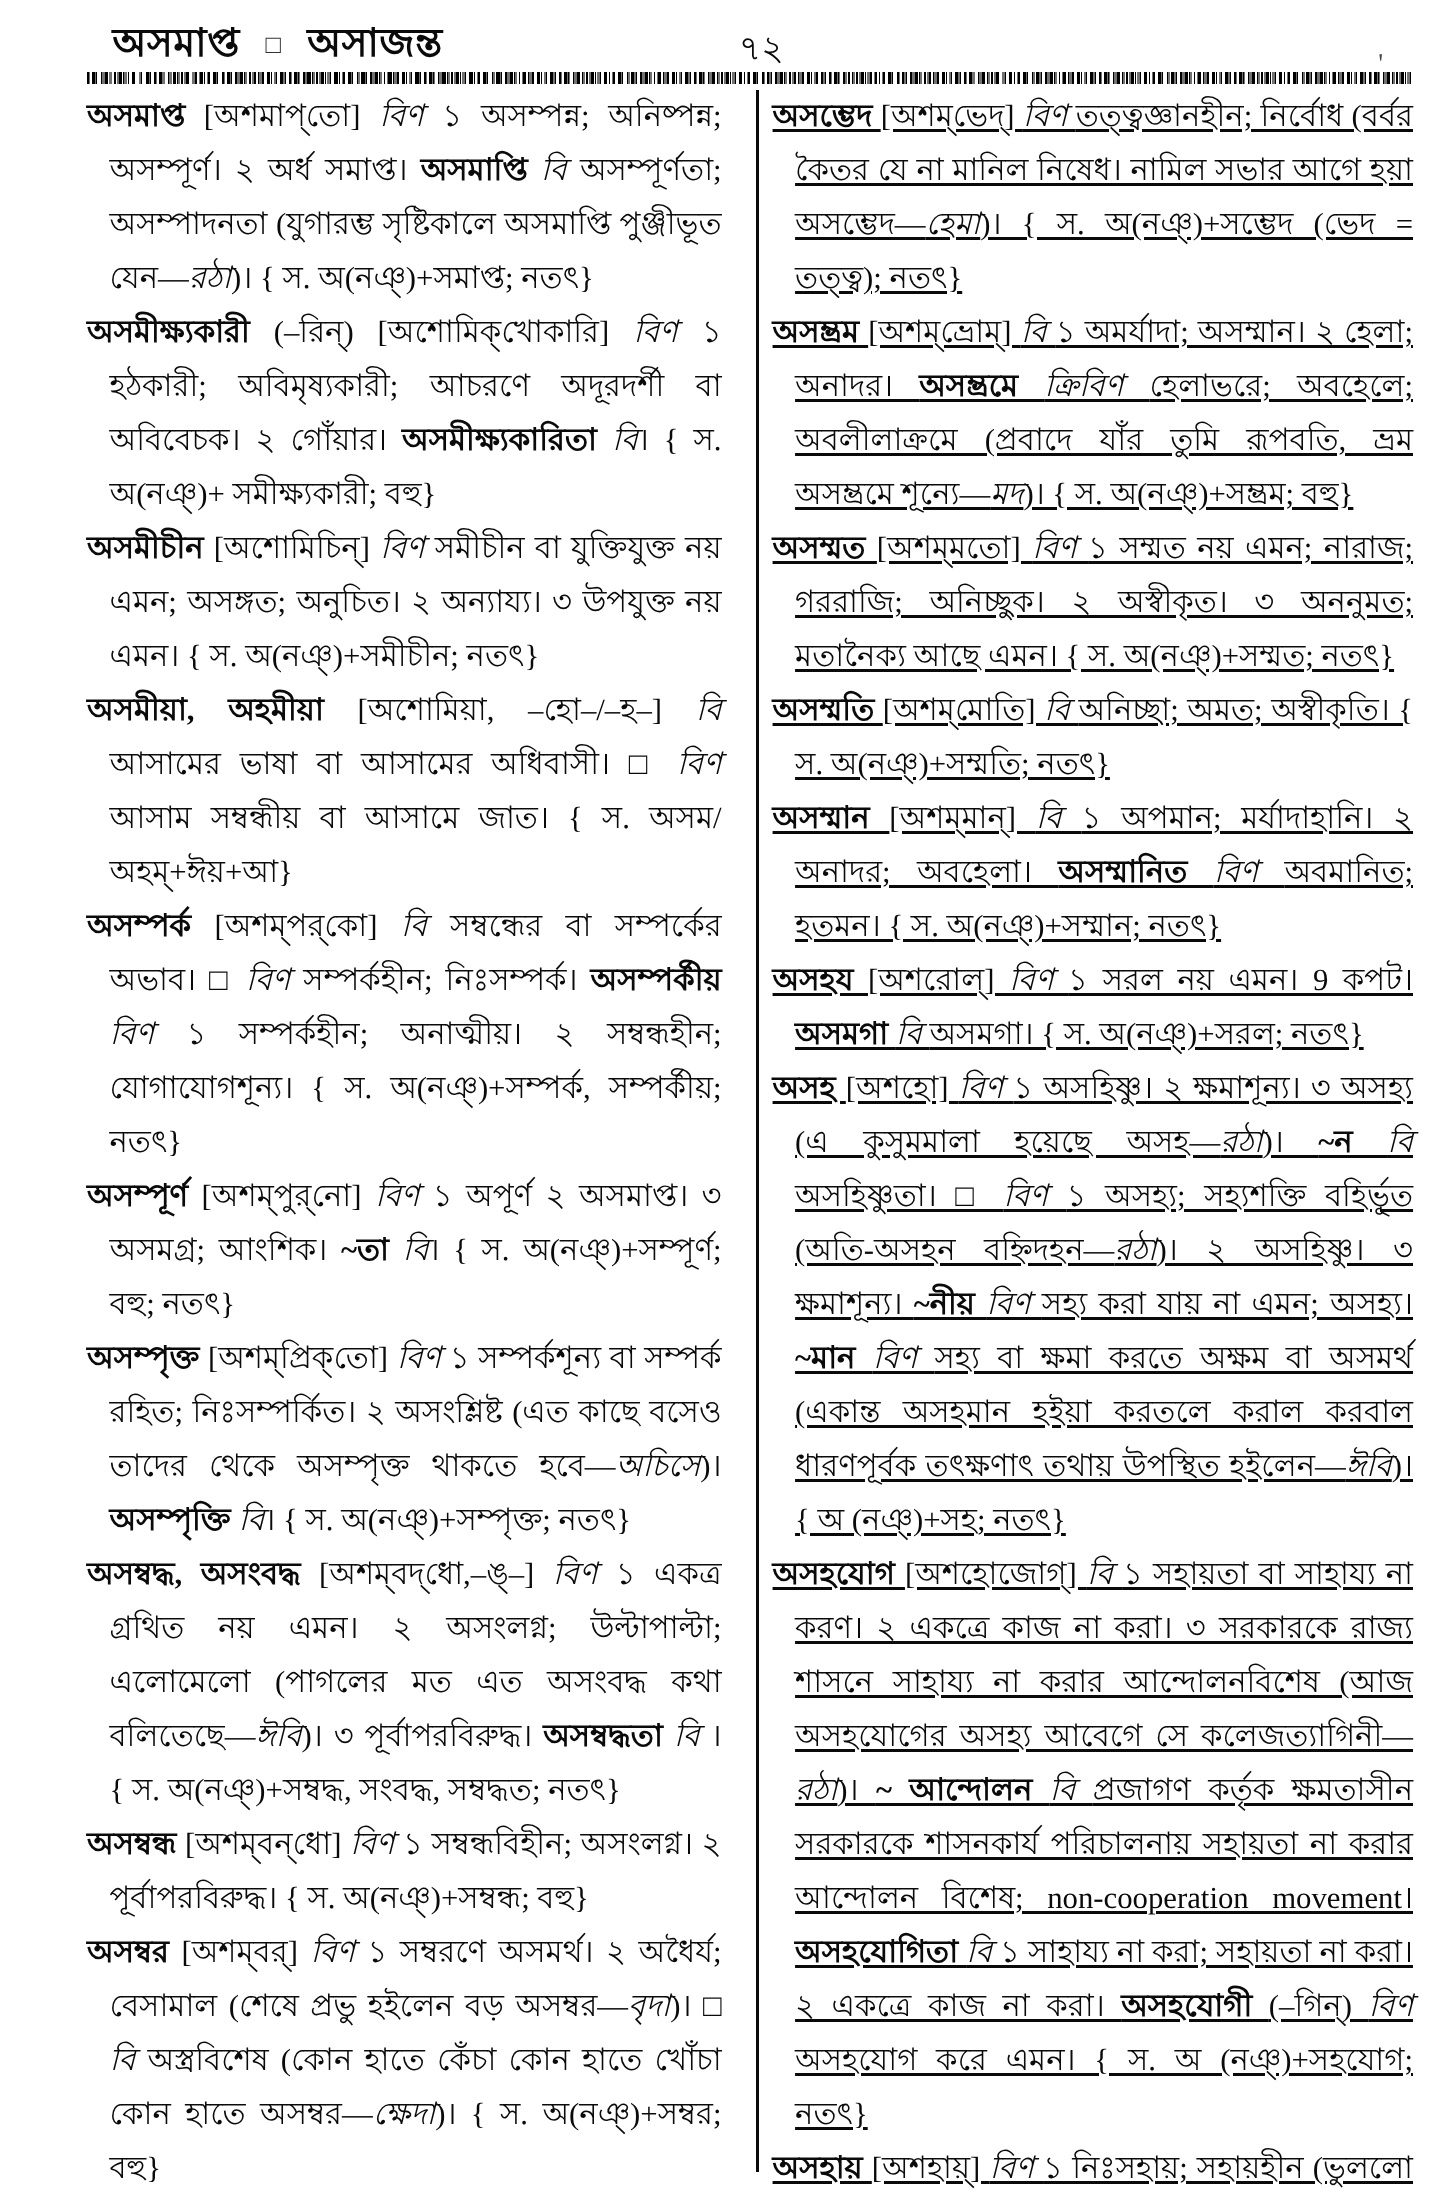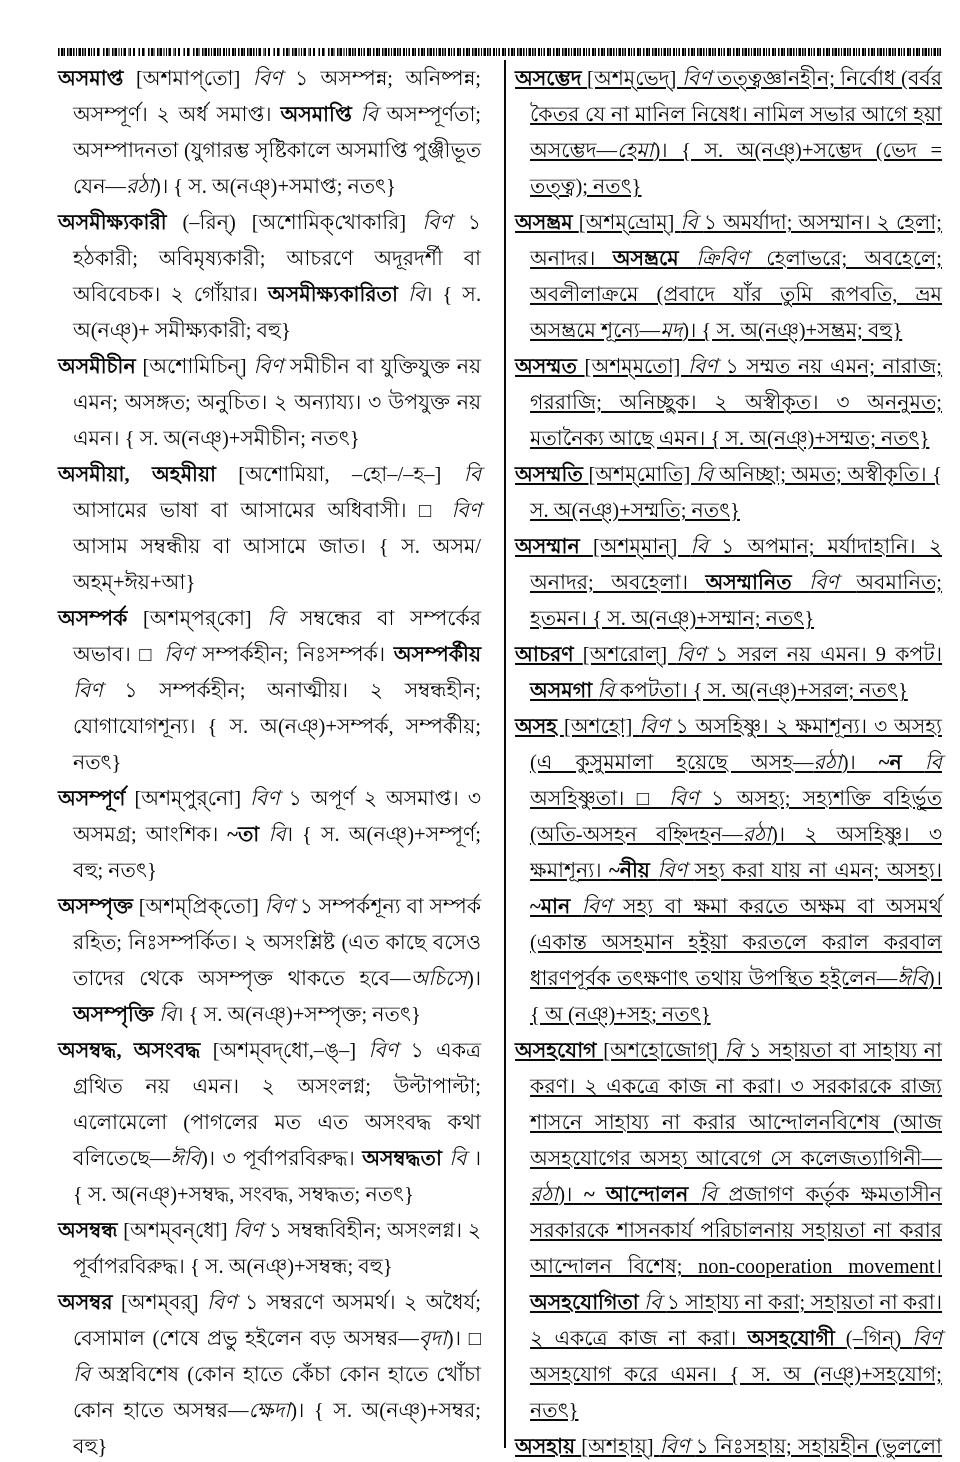--- a/index.html
+++ b/index.html
@@ -63,20 +63,29 @@
   }
   .run-b{font-weight:bold;}
   .run-i{font-style:italic;}
   .run-n{font-weight:normal;font-style:normal;}
 </style>
 </head>
 <body>
 
 <div class="page">
 
+  <div class="page-header">
+    <div class="guide">
+      <span>অসমাপ্ত</span>
+      <span class="sep">□</span>
+      <span>অসাজন্ত</span>
+    </div>
+    <div class="pagenum">৭২</div>
+    <div class="corner-mark">'</div>
+  </div>
 
   <div class="scan-rule"></div>
 
   <div class="columns">
     <div class="col col-left">
         <p class="entry"><span class="run-b">অসমাপ্ত </span><span class="run-n">[অশমাপ্‌তো] </span><span class="run-i">বিণ </span><span class="run-n">১ অসম্পন্ন; অনিষ্পন্ন; অসম্পূর্ণ। ২ অর্ধ সমাপ্ত। </span><span class="run-b">অসমাপ্তি </span><span class="run-i">বি </span><span class="run-n">অসম্পূর্ণতা; অসম্পাদনতা (যুগারম্ভ সৃষ্টিকালে অসমাপ্তি পুঞ্জীভূত যেন—</span><span class="run-i">রঠা</span><span class="run-n">)। { স. অ(নঞ্)+সমাপ্ত; নতৎ}</span></p>
         <p class="entry"><span class="run-b">অসমীক্ষ্যকারী </span><span class="run-n">(–রিন্) [অশোমিক্‌খোকারি] </span><span class="run-i">বিণ </span><span class="run-n">১ হঠকারী; অবিমৃষ্যকারী; আচরণে অদূরদর্শী বা অবিবেচক। ২ গোঁয়ার। </span><span class="run-b">অসমীক্ষ্যকারিতা </span><span class="run-i">বি</span><span class="run-n">। { স. অ(নঞ্)+ সমীক্ষ্যকারী; বহু}</span></p>
         <p class="entry"><span class="run-b">অসমীচীন </span><span class="run-n">[অশোমিচিন্] </span><span class="run-i">বিণ </span><span class="run-n">সমীচীন বা যুক্তিযুক্ত নয় এমন; অসঙ্গত; অনুচিত। ২ অন্যায্য। ৩ উপযুক্ত নয় এমন। { স. অ(নঞ্)+সমীচীন; নতৎ}</span></p>
         <p class="entry"><span class="run-b">অসমীয়া, অহমীয়া </span><span class="run-n">[অশোমিয়া, –হো–/–হ–] </span><span class="run-i">বি </span><span class="run-n">আসামের ভাষা বা আসামের অধিবাসী। □ </span><span class="run-i">বিণ </span><span class="run-n">আসাম সম্বন্ধীয় বা আসামে জাত। { স. অসম/অহম্+ঈয়+আ}</span></p>
         <p class="entry"><span class="run-b">অসম্পর্ক </span><span class="run-n">[অশম্‌পর্‌কো] </span><span class="run-i">বি </span><span class="run-n">সম্বন্ধের বা সম্পর্কের অভাব। □ </span><span class="run-i">বিণ </span><span class="run-n">সম্পর্কহীন; নিঃসম্পর্ক। </span><span class="run-b">অসম্পর্কীয় </span><span class="run-i">বিণ </span><span class="run-n">১ সম্পর্কহীন; অনাত্মীয়। ২ সম্বন্ধহীন; যোগাযোগশূন্য। { স. অ(নঞ্)+সম্পর্ক, সম্পর্কীয়; নতৎ}</span></p>
@@ -86,20 +95,20 @@
         <p class="entry"><span class="run-b">অসম্বন্ধ </span><span class="run-n">[অশম্‌বন্‌ধো] </span><span class="run-i">বিণ </span><span class="run-n">১ সম্বন্ধবিহীন; অসংলগ্ন। ২ পূর্বাপরবিরুদ্ধ। { স. অ(নঞ্)+সম্বন্ধ; বহু}</span></p>
         <p class="entry"><span class="run-b">অসম্বর </span><span class="run-n">[অশম্‌বর্] </span><span class="run-i">বিণ </span><span class="run-n">১ সম্বরণে অসমর্থ। ২ অধৈর্য; বেসামাল (শেষে প্রভু হইলেন বড় অসম্বর—</span><span class="run-i">বৃদা</span><span class="run-n">)। □ </span><span class="run-i">বি </span><span class="run-n">অস্ত্রবিশেষ (কোন হাতে কেঁচা কোন হাতে খোঁচা কোন হাতে অসম্বর—</span><span class="run-i">ক্ষেদা</span><span class="run-n">)। { স. অ(নঞ্)+সম্বর; বহু}</span></p>
         <p class="entry"><span class="run-b">অসম্বাধ </span><span class="run-n">[অশম্‌বাধ্] </span><span class="run-i">বিণ </span><span class="run-n">১ বাধারহিত; বিঘ্নহীন। ২ সংঘর্ষহীন। { স. অ(নঞ্)+সম্+বাধ&gt;; বহু}</span></p>
       </div>
     <div class="col col-right">
         <p class="entry"><span class="run-b">অসম্ভেদ </span><span class="run-n">[অশম্‌ভেদ্] </span><span class="run-i">বিণ </span><span class="run-n">তত্ত্বজ্ঞানহীন; নির্বোধ (বর্বর কৈতর যে না মানিল নিষেধ। নামিল সভার আগে হয়া অসম্ভেদ—</span><span class="run-i">হেমা</span><span class="run-n">)। { স. অ(নঞ্)+সম্ভেদ (ভেদ = তত্ত্ব); নতৎ}</span></p>
         <p class="entry"><span class="run-b">অসম্ভ্রম </span><span class="run-n">[অশম্‌ভ্রোম্] </span><span class="run-i">বি </span><span class="run-n">১ অমর্যাদা; অসম্মান। ২ হেলা; অনাদর। </span><span class="run-b">অসম্ভ্রমে </span><span class="run-i">ক্রিবিণ </span><span class="run-n">হেলাভরে; অবহেলে; অবলীলাক্রমে (প্রবাদে যাঁর তুমি রূপবতি, ভ্রম অসম্ভ্রমে শূন্যে—</span><span class="run-i">মদ</span><span class="run-n">)। { স. অ(নঞ্)+সম্ভ্রম; বহু}</span></p>
         <p class="entry"><span class="run-b">অসম্মত </span><span class="run-n">[অশম্‌মতো] </span><span class="run-i">বিণ </span><span class="run-n">১ সম্মত নয় এমন; নারাজ; গররাজি; অনিচ্ছুক। ২ অস্বীকৃত। ৩ অননুমত; মতানৈক্য আছে এমন। { স. অ(নঞ্)+সম্মত; নতৎ}</span></p>
         <p class="entry"><span class="run-b">অসম্মতি </span><span class="run-n">[অশম্‌মোতি] </span><span class="run-i">বি </span><span class="run-n">অনিচ্ছা; অমত; অস্বীকৃতি। { স. অ(নঞ্)+সম্মতি; নতৎ}</span></p>
         <p class="entry"><span class="run-b">অসম্মান </span><span class="run-n">[অশম্‌মান্] </span><span class="run-i">বি </span><span class="run-n">১ অপমান; মর্যাদাহানি। ২ অনাদর; অবহেলা। </span><span class="run-b">অসম্মানিত </span><span class="run-i">বিণ </span><span class="run-n">অবমানিত; হতমন। { স. অ(নঞ্)+সম্মান; নতৎ}</span></p>
-        <p class="entry"><span class="run-b">আচরণ </span><span class="run-n">[অশরোল্] </span><span class="run-i">বিণ </span><span class="run-n">১ সরল নয় এমন। 9 কপট। </span><span class="run-b">অসমগা </span><span class="run-i">বি </span><span class="run-n">কপটতা। { স. অ(নঞ্)+সরল; নতৎ}</span></p>
+        <p class="entry"><span class="run-b">অসহয </span><span class="run-n">[অশরোল্] </span><span class="run-i">বিণ </span><span class="run-n">১ সরল নয় এমন। 9 কপট। </span><span class="run-b">অসমগা </span><span class="run-i">বি </span><span class="run-n">অসমগা। { স. অ(নঞ্)+সরল; নতৎ}</span></p>
         <p class="entry"><span class="run-b">অসহ </span><span class="run-n">[অশহো] </span><span class="run-i">বিণ </span><span class="run-n">১ অসহিষ্ণু। ২ ক্ষমাশূন্য। ৩ অসহ্য (এ কুসুমমালা হয়েছে অসহ—</span><span class="run-i">রঠা</span><span class="run-n">)। </span><span class="run-b">~ন </span><span class="run-i">বি </span><span class="run-n">অসহিষ্ণুতা। □ </span><span class="run-i">বিণ </span><span class="run-n">১ অসহ্য; সহ্যশক্তি বহির্ভূত (অতি-অসহন বহ্নিদহন—</span><span class="run-i">রঠা</span><span class="run-n">)। ২ অসহিষ্ণু। ৩ ক্ষমাশূন্য। </span><span class="run-b">~নীয় </span><span class="run-i">বিণ </span><span class="run-n">সহ্য করা যায় না এমন; অসহ্য। </span><span class="run-b">~মান </span><span class="run-i">বিণ </span><span class="run-n">সহ্য বা ক্ষমা করতে অক্ষম বা অসমর্থ (একান্ত অসহমান হইয়া করতলে করাল করবাল ধারণপূর্বক তৎক্ষণাৎ তথায় উপস্থিত হইলেন—</span><span class="run-i">ঈবি</span><span class="run-n">)। { অ (নঞ্)+সহ; নতৎ}</span></p>
         <p class="entry"><span class="run-b">অসহযোগ </span><span class="run-n">[অশহোজোগ্] </span><span class="run-i">বি </span><span class="run-n">১ সহায়তা বা সাহায্য না করণ। ২ একত্রে কাজ না করা। ৩ সরকারকে রাজ্য শাসনে সাহায্য না করার আন্দোলনবিশেষ (আজ অসহযোগের অসহ্য আবেগে সে কলেজত্যাগিনী—</span><span class="run-i">রঠা</span><span class="run-n">)। </span><span class="run-b">~ আন্দোলন </span><span class="run-i">বি </span><span class="run-n">প্রজাগণ কর্তৃক ক্ষমতাসীন সরকারকে শাসনকার্য পরিচালনায় সহায়তা না করার আন্দোলন বিশেষ; non-cooperation movement। </span><span class="run-b">অসহযোগিতা </span><span class="run-i">বি </span><span class="run-n">১ সাহায্য না করা; সহায়তা না করা। ২ একত্রে কাজ না করা। </span><span class="run-b">অসহযোগী </span><span class="run-n">(–গিন্) </span><span class="run-i">বিণ </span><span class="run-n">অসহযোগ করে এমন। { স. অ (নঞ্)+সহযোগ; নতৎ}</span></p>
         <p class="entry"><span class="run-b">অসহায় </span><span class="run-n">[অশহায়্] </span><span class="run-i">বিণ </span><span class="run-n">১ নিঃসহায়; সহায়হীন (ভুললো তার অসহায় স্ত্রী, অসহায়তর শিশুগুলি—</span></p>
       </div>
   </div>
 
 </div>
 
 </body></html>

